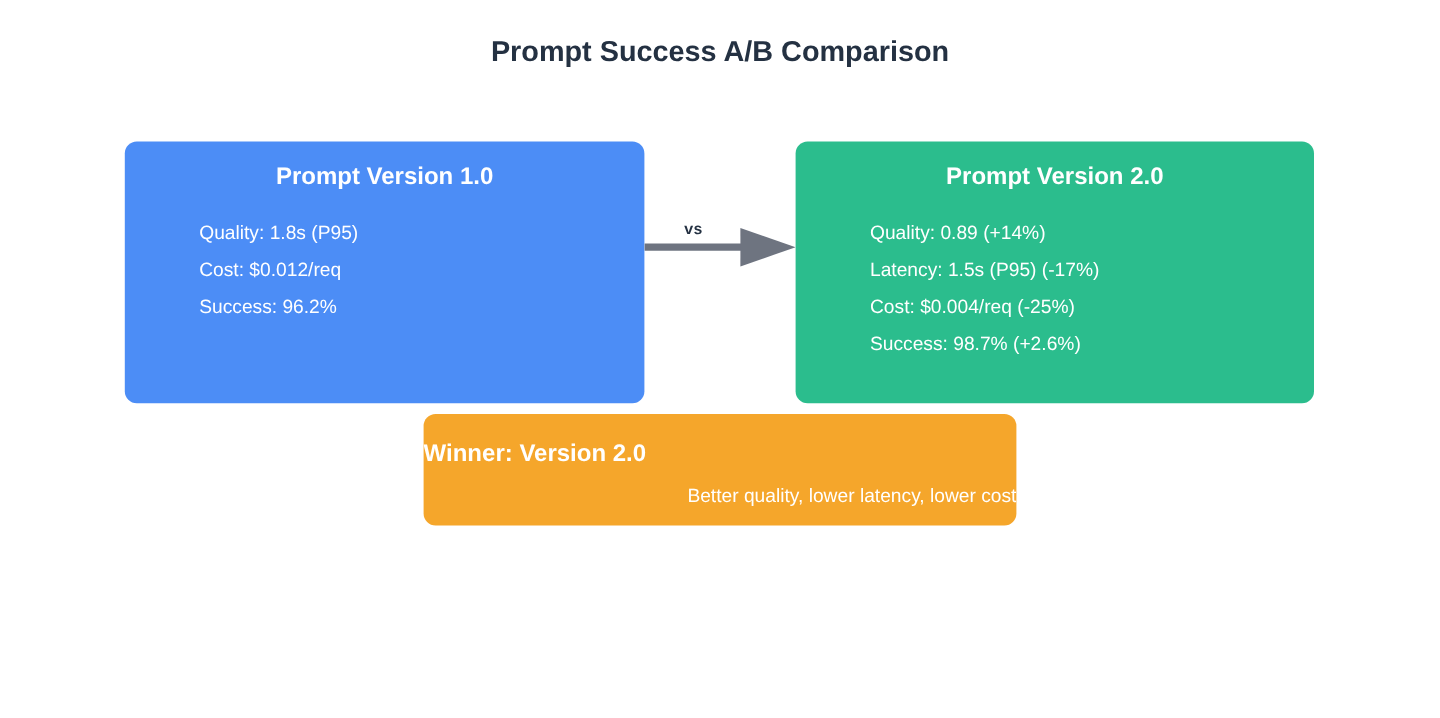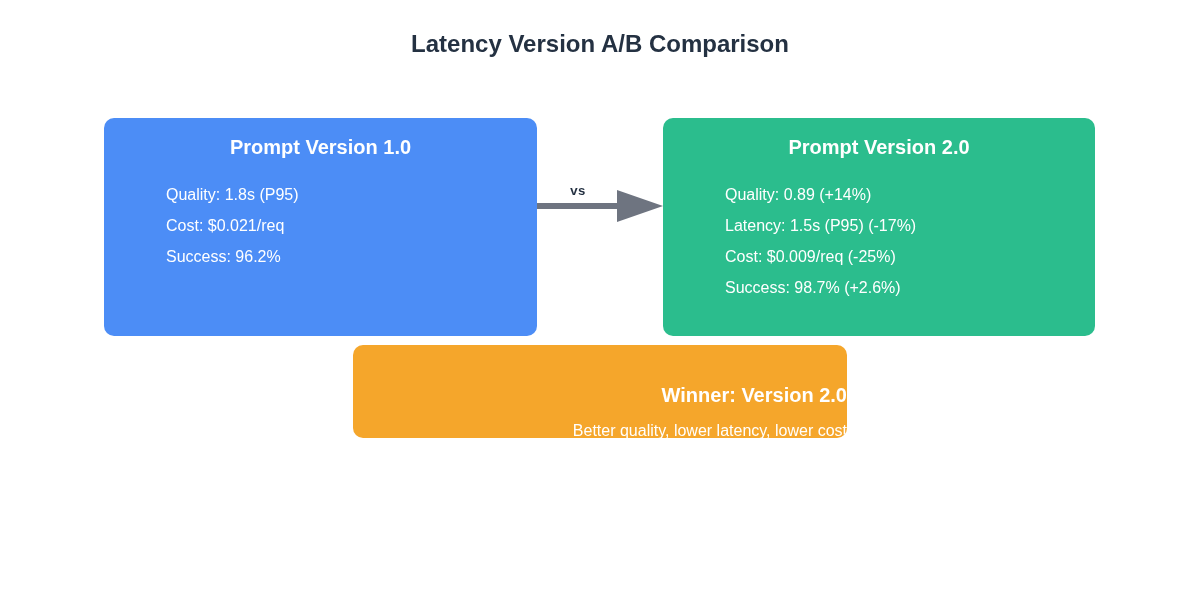--- a/index.html
+++ b/index.html
@@ -70,59 +70,59 @@
   .winner-card {
     position: absolute;
     left: 353px; top: 345px;
     width: 494px; height: 93px;
     border-radius: 10px;
     background: var(--winner-fill);
     color: var(--card-text);
     overflow: hidden;
   }
   .winner-title {
-    margin-top: 39px;
+    margin-top: 22px;
     font-size: 20px; line-height: 22px;
     font-weight: 700;
-    text-align: right;
+    text-align: left;
   }
   .winner-subtitle {
     margin-top: 17px;
     font-size: 16px; line-height: 16px;
     text-align: right;
   }
 </style>
 </head>
 <body>
 
 <div class="canvas">
 
-  <div class="diagram-title">Latency Version A/B Comparison</div>
+  <div class="diagram-title">Prompt Success A/B Comparison</div>
 
   <div class="card card-v1">
     <div class="card-title">Prompt Version 1.0</div>
     <div class="card-metrics">
       <div>Quality: 1.8s (P95)</div>
-      <div>Cost: $0.021/req</div>
+      <div>Cost: $0.012/req</div>
       <div>Success: 96.2%</div>
     </div>
   </div>
 
   <svg class="arrow-svg" viewBox="0 0 126 44" xmlns="http://www.w3.org/2000/svg">
     <line class="arrow-line" x1="0" y1="22" x2="82" y2="22"></line>
     <polygon class="arrow-head" points="80,6 80,38 126,22"></polygon>
   </svg>
   <div class="vs-label">vs</div>
 
   <div class="card card-v2">
     <div class="card-title">Prompt Version 2.0</div>
     <div class="card-metrics">
       <div>Quality: 0.89 (+14%)</div>
       <div>Latency: 1.5s (P95) (-17%)</div>
-      <div>Cost: $0.009/req (-25%)</div>
+      <div>Cost: $0.004/req (-25%)</div>
       <div>Success: 98.7% (+2.6%)</div>
     </div>
   </div>
 
   <div class="winner-card">
     <div class="winner-title">Winner: Version 2.0</div>
     <div class="winner-subtitle">Better quality, lower latency, lower cost</div>
   </div>
 
 </div>

